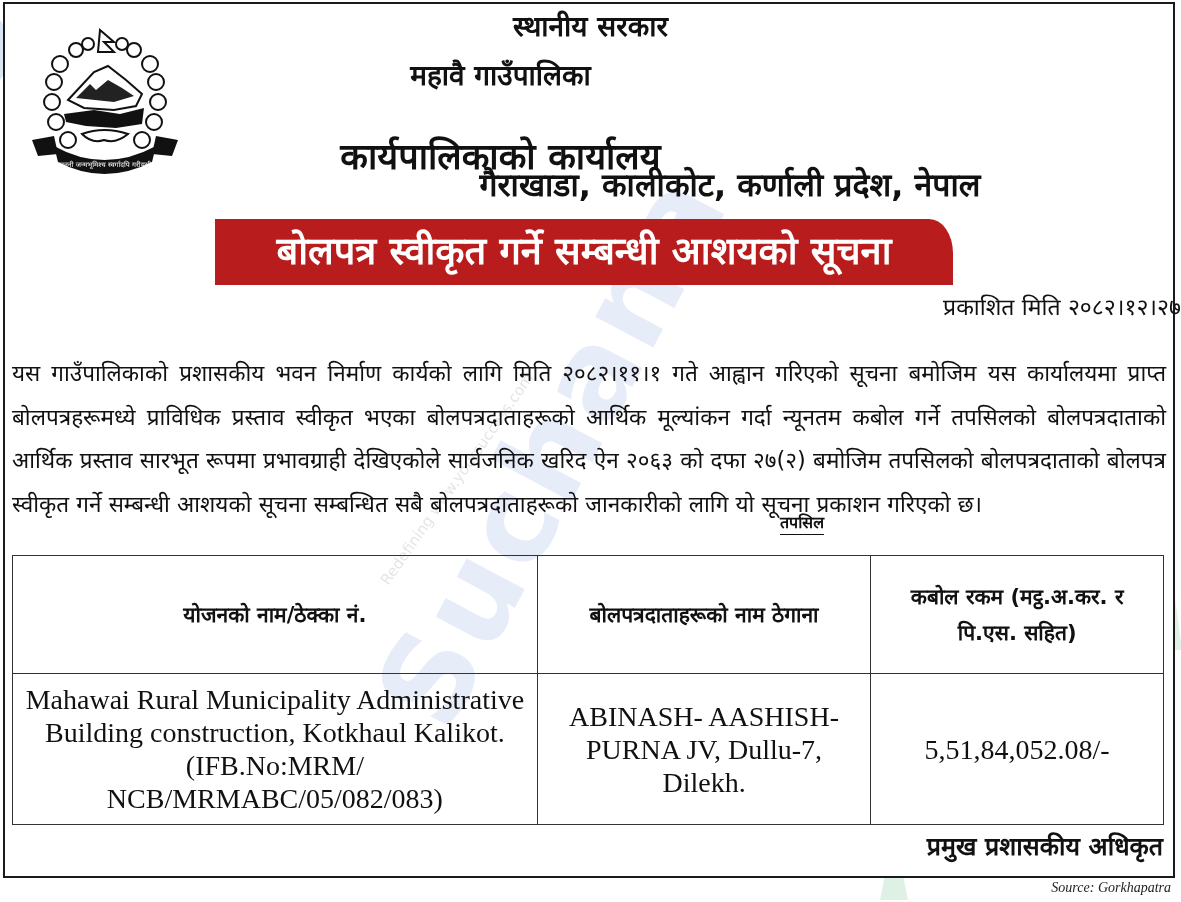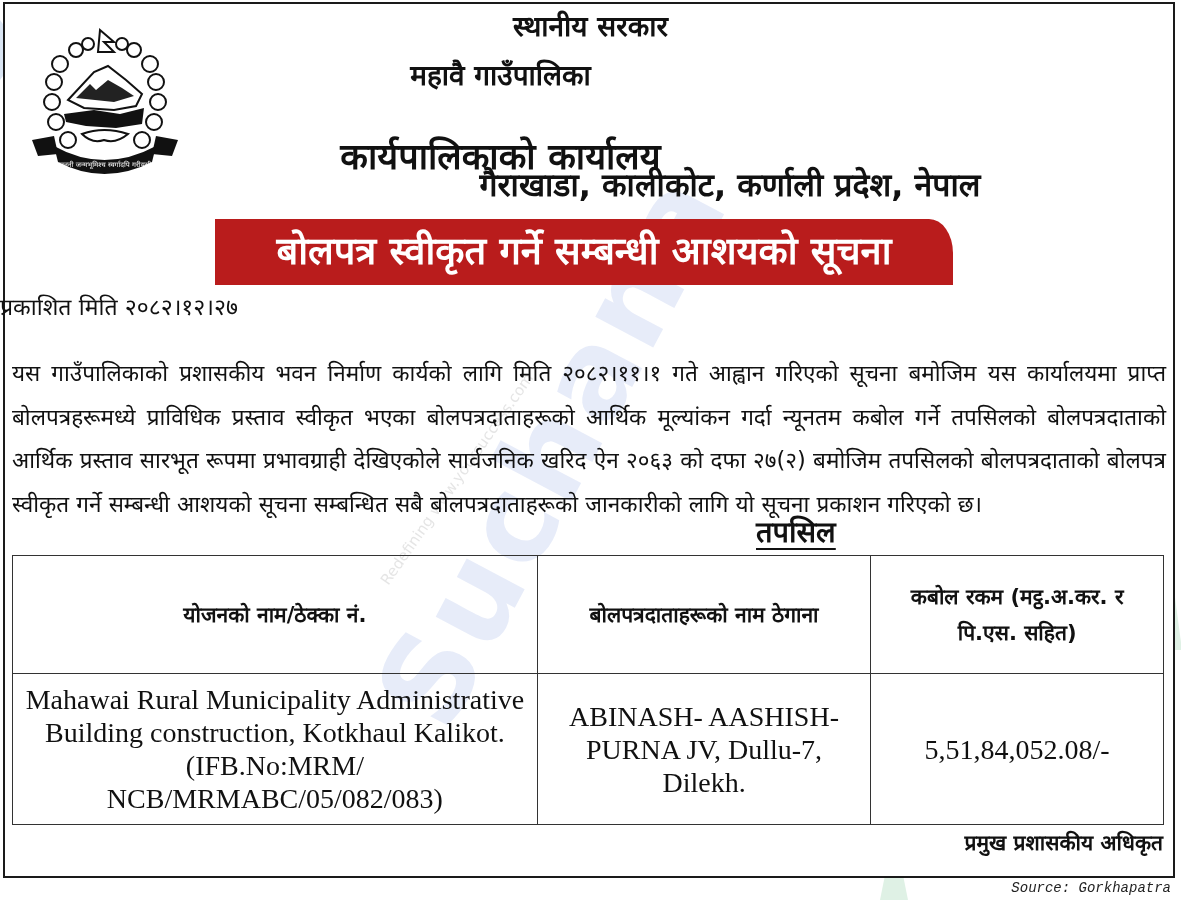--- a/index.html
+++ b/index.html
@@ -33,43 +33,43 @@
   .h1 { top: 6px;  font-size: 28px; left: 0; width: 1181px; }
   .h2 { top: 55px; font-size: 28px; }
   .h3 { top: 106px; font-size: 36px; margin-top: 25px; }
   .h4 { top: 162px; font-size: 32px; left: 290px; width: 880px; }
 
   .title-bar {
     position: absolute; left: 215px; top: 219px; width: 738px; height: 66px;
     background: #b91c1c; color: #fff; border-top-right-radius: 24px 34px;
     text-align: center; font-size: 38px; font-weight: bold; line-height: 64px;
   }
-  .pub-date { position: absolute; left: 0; width: 1181px; top: 290px; text-align: left; font-size: 23px; }
+  .pub-date { position: absolute; left: 0; width: 1181px; top: 290px; text-align: right; font-size: 23px; }
 
   .body-text {
     position: absolute; left: 12px; top: 334px; width: 1154px;
     font-size: 22.5px; line-height: 43.5px; text-align: justify; text-align-last: left; margin-top: 18px;
   }
   .tapasil {
-    position: absolute; left: 756px; top: 511px; font-size: 29px; font-weight: bold;
+    position: absolute; left: 780px; top: 511px; font-size: 16px; font-weight: bold;
     text-decoration: underline; text-underline-offset: 6px;
   }
 
   table.award {
     position: absolute; left: 12px; top: 555px; width: 1152px; height: 270px;
     border-collapse: collapse;
     border-radius: 30px;
   }
   table.award td, table.award th { border: 1.5px solid #333; text-align: center; vertical-align: middle; }
   table.award th { font-weight: bold; font-size: 21px; height: 118px; line-height: 36px; }
   table.award td { font-family: "Liberation Serif", serif; font-size: 28px; line-height: 33px; color: #111; }
   .c1 { width: 502px; } .c2 { width: 319px; } .c3 { width: 280px; }
 
-  .signature { position: absolute; right: 18px; top: 828px; font-size: 21px; font-weight: bold; }
-  .source { position: absolute; right: 10px; top: 880px; font-size: 14px; font-style: italic; font-family: Liberation Mono, monospace; color: #222; text-align: center; }
+  .signature { position: absolute; right: 18px; top: 828px; font-size: 25px; font-weight: bold; }
+  .source { position: absolute; right: 10px; top: 880px; font-size: 14px; font-style: italic; font-family: Liberation Serif, serif; color: #222; text-align: center; }
 </style>
 </head>
 <body>
 
 <div class="wm" style="left:0;top:0;width:1181px;height:902px;">
   <div class="wm-shape" style="left:0;top:20px;border-left:22px solid rgba(150,180,220,0.35);border-top:30px solid transparent;border-bottom:30px solid transparent;"></div>
   <div class="wm-shape" style="left:873px;top:10px;border-left:14px solid transparent;border-right:14px solid transparent;border-bottom:70px solid rgba(120,170,230,0.22);"></div>
   <div class="wm-shape" style="left:265px;top:545px;border-left:14px solid transparent;border-right:14px solid transparent;border-bottom:110px solid rgba(108,192,138,0.22);"></div>
   <div class="wm-shape" style="left:262px;top:650px;border-left:18px solid transparent;border-right:18px solid transparent;border-top:110px solid rgba(120,170,230,0.22);"></div>
   <div class="wm-shape" style="left:1150px;top:530px;border-left:16px solid transparent;border-right:16px solid transparent;border-bottom:120px solid rgba(108,192,138,0.22);"></div>

